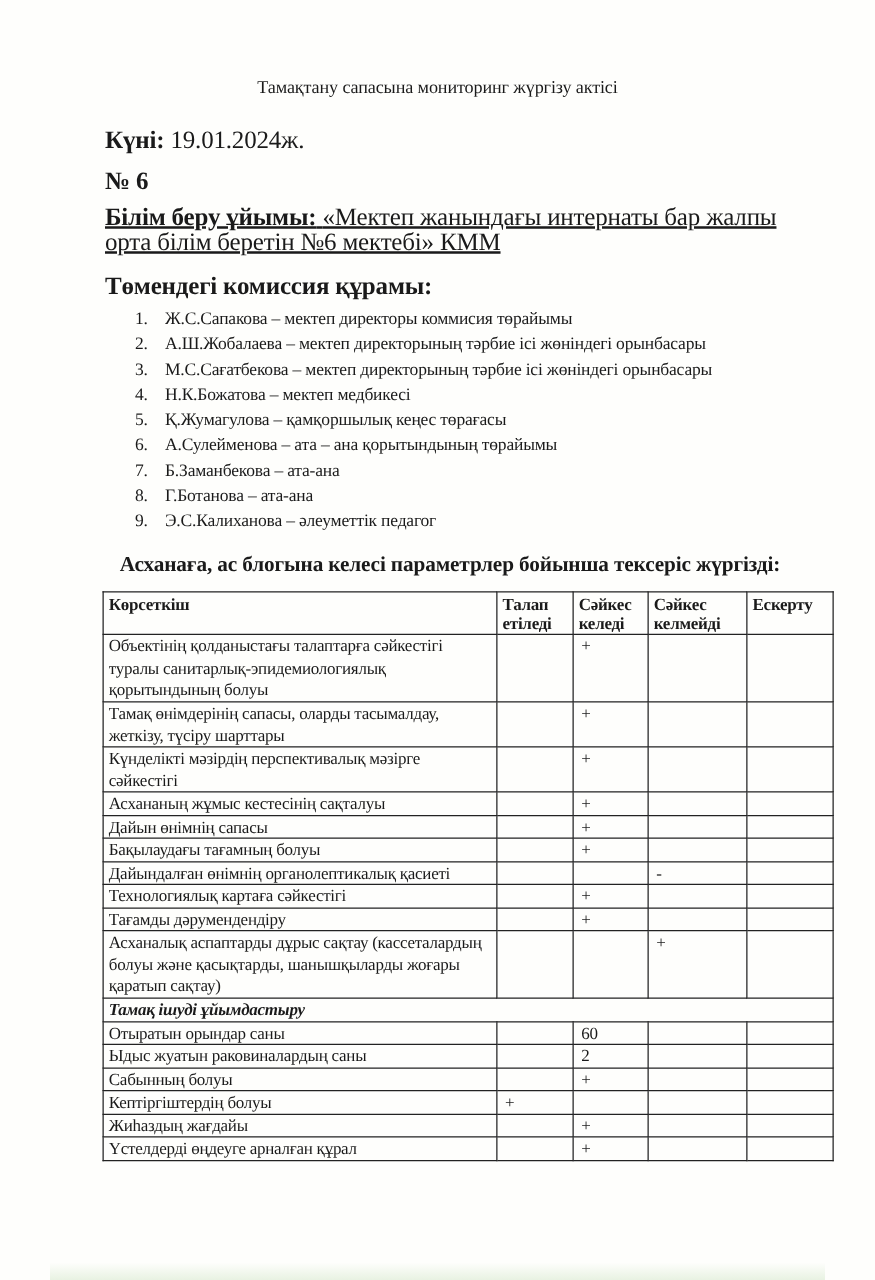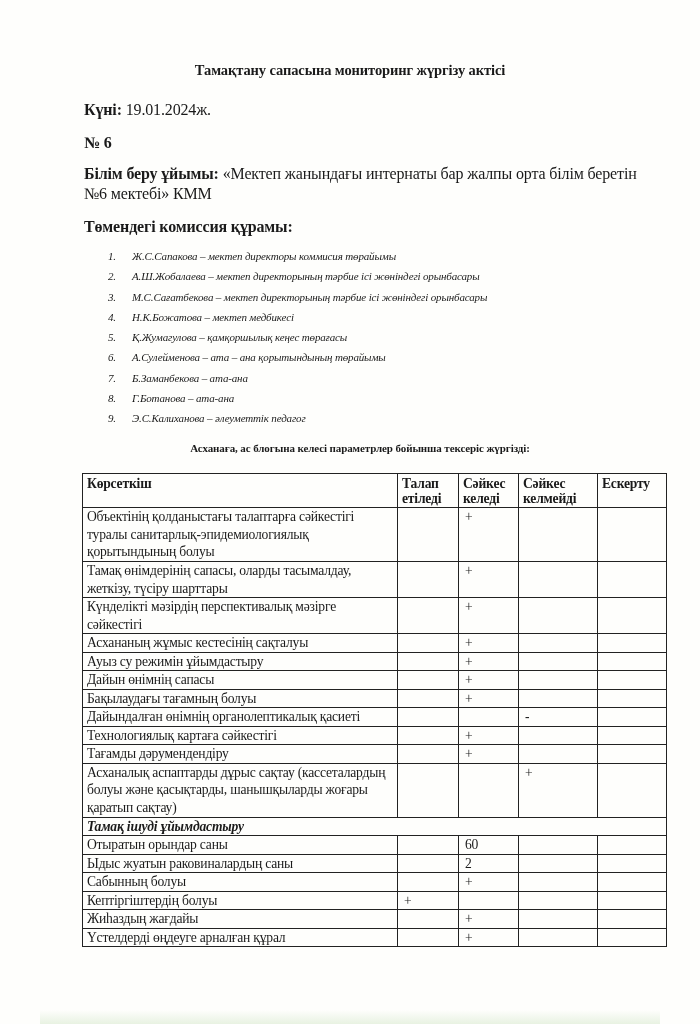--- a/index.html
+++ b/index.html
@@ -6,31 +6,31 @@
   body {
     width: 700px; height: 1024px; overflow: hidden;
     background: #fefefc;
     font-family: "Liberation Serif", "DejaVu Serif", serif;
     color: #1a1a1a;
     position: relative;
   }
   .page { position: absolute; left: 0; top: 0; width: 700px; height: 1024px; }
   .title {
     position: absolute; left: 0; width: 700px; top: 62px;
-    text-align: center; font-weight: bold; font-size: 14.5px; letter-spacing: -0.1px;
-  }
-  .line { position: absolute; left: 84px; font-size: 16px; letter-spacing: -0.15px; }
+    text-align: center; font-weight: normal; font-size: 14.5px; letter-spacing: -0.1px;
+  }
+  .line { position: absolute; left: 84px; font-size: 20px; letter-spacing: -0.15px; }
   .b { font-weight: bold; }
-  .org { line-height: 20px; width: 560px; }
-  .members { position: absolute; left: 108px; top: 246px; margin: 0; padding: 0; list-style: none; font-size: 11px; letter-spacing: -0.15px; font-style: italic; }
+  .org { line-height: 20px; width: 560px; text-decoration: underline; }
+  .members { position: absolute; left: 108px; top: 246px; margin: 0; padding: 0; list-style: none; font-size: 14px; letter-spacing: -0.15px; }
   .members li { height: 20.3px; line-height: 20.3px; white-space: nowrap; }
   .members .num { display: inline-block; width: 24px; }
   .subtitle {
     position: absolute; left: 0; width: 700px; top: 442px; text-align: center;
-    font-weight: bold; font-size: 11px; letter-spacing: -0.1px; padding-left: 20px; box-sizing: border-box;
+    font-weight: bold; font-size: 17px; letter-spacing: -0.1px; padding-left: 20px; box-sizing: border-box;
   }
   table.grid {
     position: absolute; left: 82px; top: 473px; width: 584px;
     border-collapse: collapse; table-layout: fixed;
     font-size: 13.6px; letter-spacing: -0.2px; line-height: 17.5px; border-radius: 22px;
   }
   table.grid td, table.grid th {
     border: 1.4px solid #222; padding: 0 4px; vertical-align: top; text-align: left;
   }
   table.grid th { font-weight: bold; padding-top: 2px; line-height: 15px; height: 31px; }
@@ -118,27 +118,20 @@
         <td></td>
       </tr>
       <tr style="height:18px">
         <td>Асхананың жұмыс кестесінің сақталуы</td>
         <td class="mark"></td>
         <td class="mark">+</td>
         <td class="mark"></td>
         <td></td>
       </tr>
       <tr style="height:18px">
-        <td>Ауыз су режимін ұйымдастыру</td>
-        <td class="mark"></td>
-        <td class="mark">+</td>
-        <td class="mark"></td>
-        <td></td>
-      </tr>
-      <tr style="height:18px">
         <td>Дайын өнімнің сапасы</td>
         <td class="mark"></td>
         <td class="mark">+</td>
         <td class="mark"></td>
         <td></td>
       </tr>
       <tr style="height:18px">
         <td>Бақылаудағы тағамның болуы</td>
         <td class="mark"></td>
         <td class="mark">+</td>

